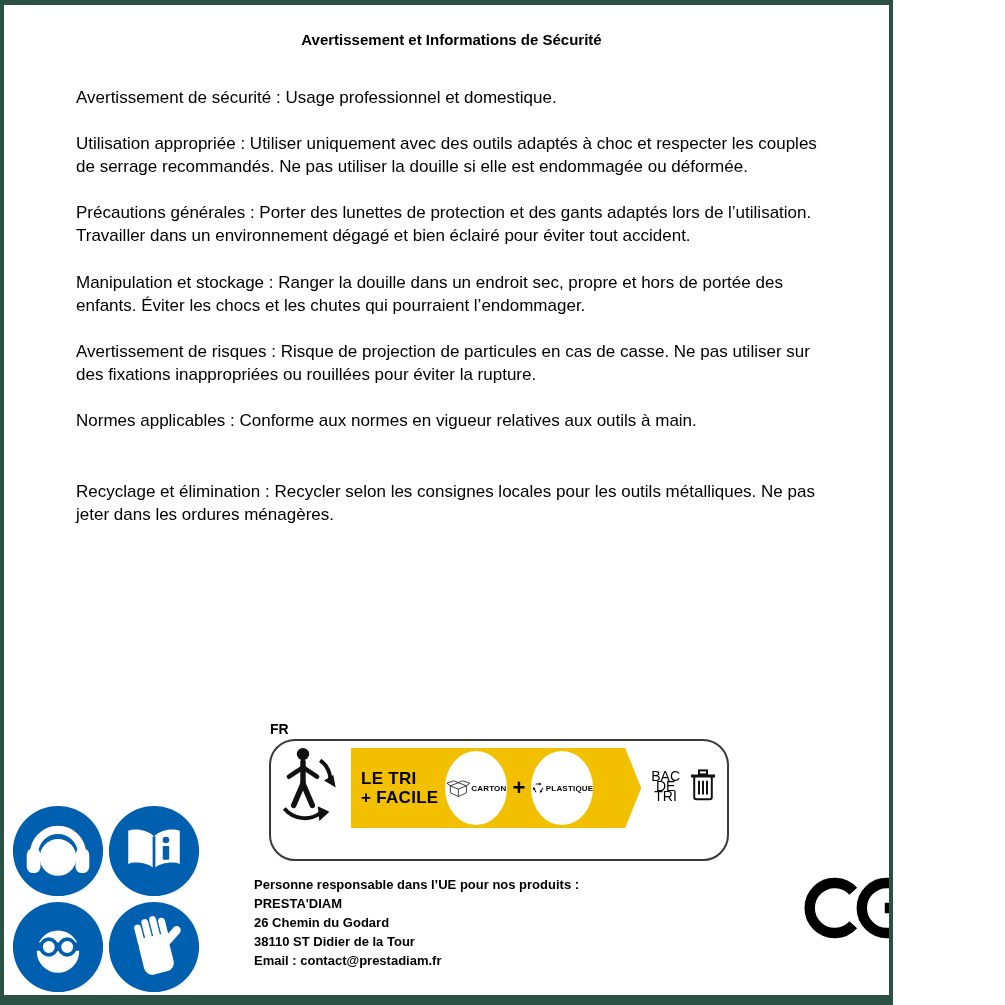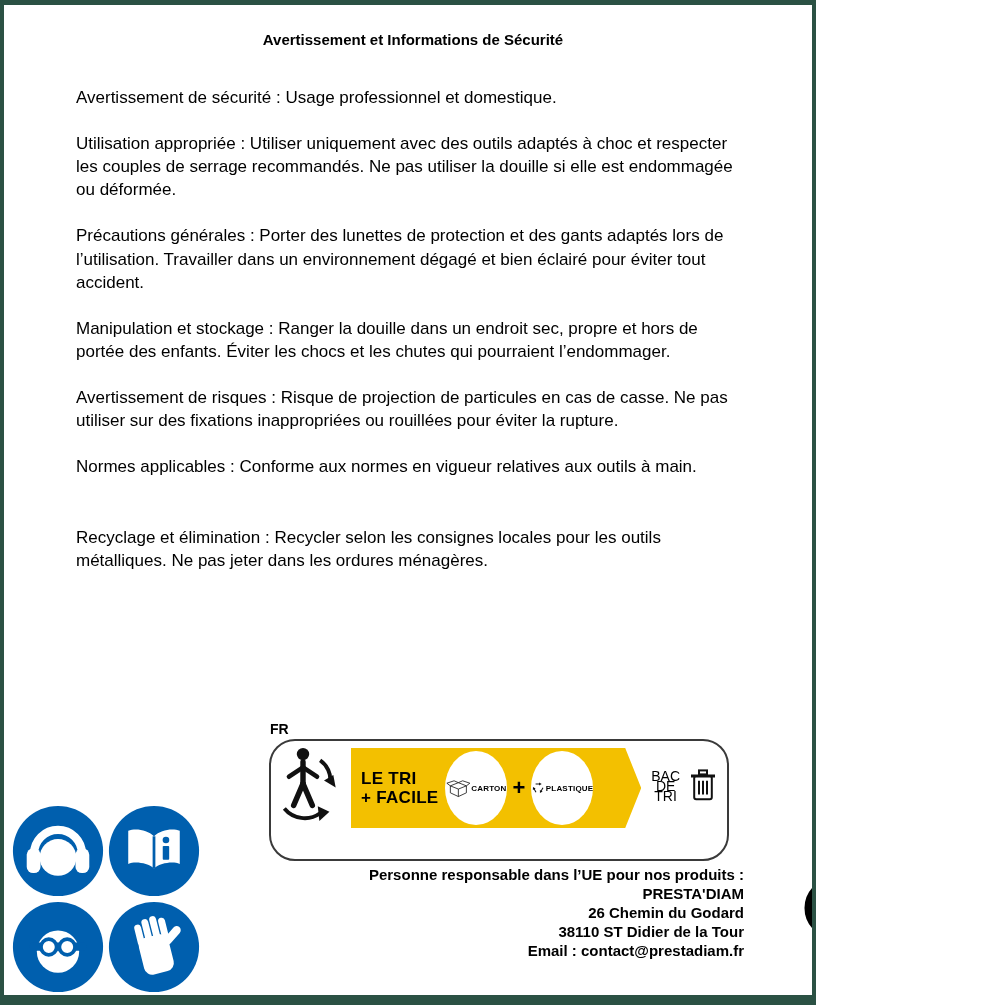--- a/index.html
+++ b/index.html
@@ -1,17 +1,17 @@
 <!DOCTYPE html>
 <html><head>
 <meta charset="utf-8">
 <style>
   html,body { margin:0; padding:0; background:#ffffff; }
   .page {
-    width:816px; height:1005px; box-sizing:border-box;
+    width:893px; height:1005px; box-sizing:border-box;
     background:#ffffff;
     border-top:5px solid #2b5144;
     border-bottom:10px solid #2b5144;
     border-left:4px solid #2b5144;
     border-right:4px solid #2b5144;
     position:relative; overflow:hidden;
     font-family:"Liberation Sans", sans-serif;
     color:#000;
   }
   .content { padding:26px 62px 0 72px; }
@@ -59,21 +59,21 @@
   .plus-sep { font-size:22px; font-weight:bold; flex:0 0 auto; }
   .bac { display:flex; align-items:center; gap:3px; padding:0 4px; flex:0 0 auto; }
   .bac-text { font-size:14px; font-weight:normal; line-height:10px; text-align:center; }
   .bin-svg { width:40px; height:46px; }
   .label-footer {
     position:absolute; left:72px; right:0; bottom:0; height:26px;
     background:var(--yellow);
     display:flex; align-items:center; justify-content:center;
     font-style:italic; font-weight:600; font-size:14px; color:#1a1a1a;
   }
-  .address { text-align:right; font-weight:bold; font-size:15px; line-height:19px; margin-top:4px; }
+  .address { text-align:left; font-weight:bold; font-size:13px; line-height:19px; margin-top:14px; }
   .address div { margin:0; }
 
   
   .ce-wrap { position:absolute; left:796px; top:856px; }
   .ce-wrap svg { width:132px; height:94px; display:block; }
   .sr-only { position:absolute; width:1px; height:1px; overflow:hidden; clip:rect(0 0 0 0); white-space:nowrap; }
 </style>
 </head>
 <body>
 

